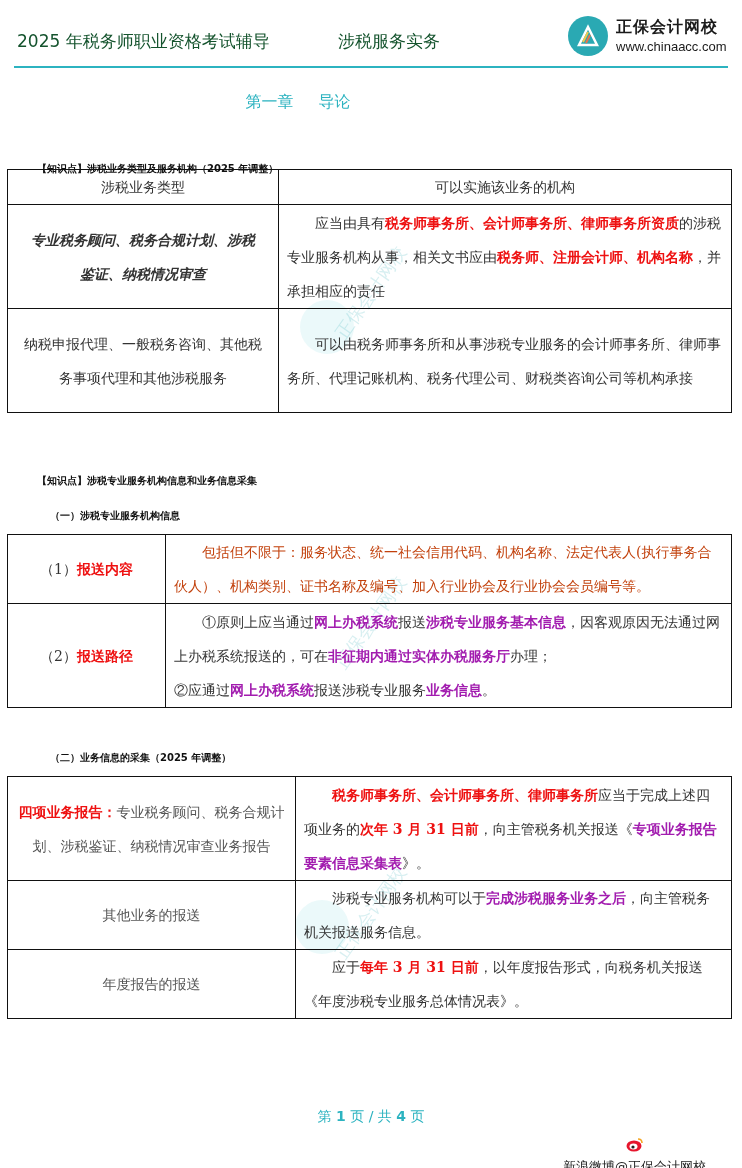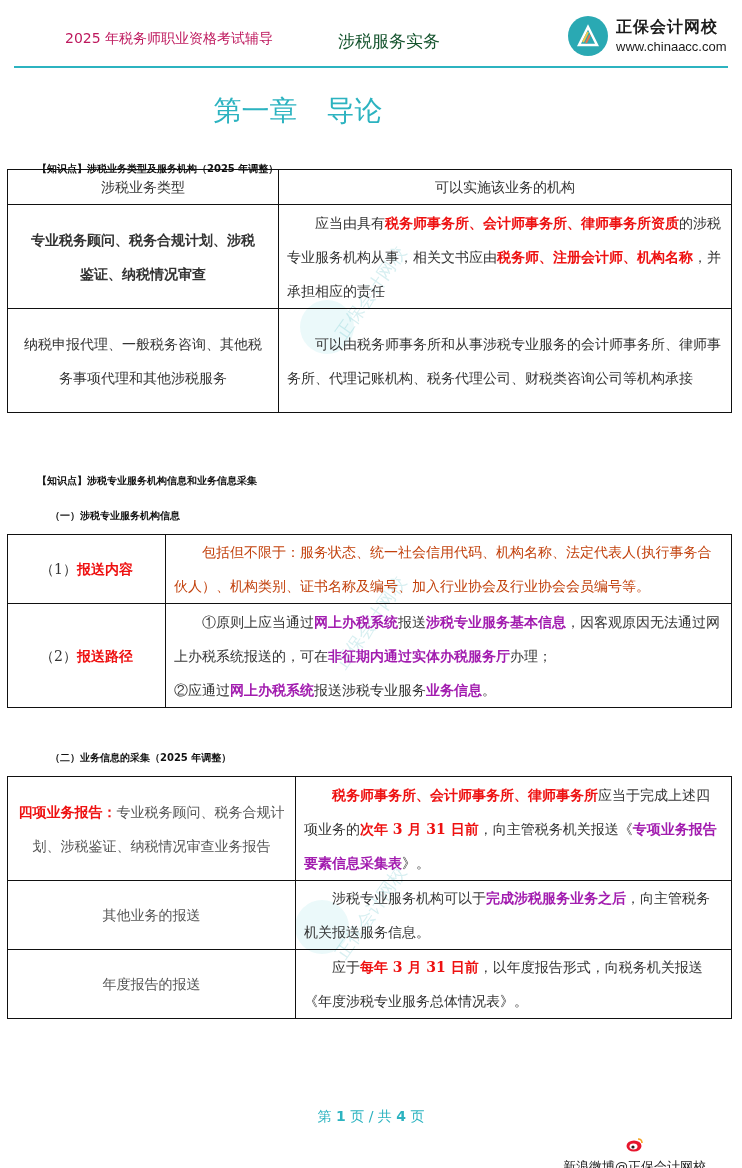--- a/index.html
+++ b/index.html
@@ -1,27 +1,27 @@
 <!DOCTYPE html>
 <html><head>
   <meta charset="utf-8">
   <style>
     html, body { margin:0; padding:0; background:#ffffff; }
     body { width:742px; height:1168px; position:relative; overflow:hidden;
       font-family:"DejaVu Serif","Liberation Serif",serif; color:#222; }
     .abs { position:absolute; }
-    .hdr-left { left:17px; top:30px; font-family:"DejaVu Sans","Liberation Sans",sans-serif; font-size:14px; color:#be185d; letter-spacing:0px;margin-left:48px; }
+    .hdr-left { left:17px; top:30px; font-family:"DejaVu Sans","Liberation Sans",sans-serif; font-size:17px; color:#14532d; letter-spacing:0px; }
     .hdr-subject { left:338px; top:30px; font-family:"DejaVu Sans","Liberation Sans",sans-serif; font-size:17px; color:#14532d; }
     .logo { left:566px; top:14px; width:166px; height:46px; }
     .logo-circle { position:absolute; left:2px; top:2px; width:40px; height:40px; border-radius:50%; background:#2aa9b3; }
     .logo-circle svg { position:absolute; left:8px; top:8px; }
     .logo-name { position:absolute; left:50px; top:3px; font-family:"DejaVu Sans","Liberation Sans",sans-serif; font-weight:bold; font-size:16px; color:#1a1a1a; letter-spacing:1px; }
     .logo-url { position:absolute; left:50px; top:25px; font-family:"Liberation Sans","DejaVu Sans",sans-serif; font-size:13px; color:#1a1a1a; }
     .hdr-line { left:14px; top:66px; width:714px; height:2px; background:#2cb3c0; }
-    .chapter { left:0; width:596px; top:92px; text-align:center; font-family:"DejaVu Sans","Liberation Sans",sans-serif; font-size:28px; color:#2cb3c0; }
+    .chapter { left:0; width:596px; top:92px; text-align:center; font-family:"DejaVu Sans","Liberation Sans",sans-serif; font-size:16px; color:#2cb3c0; }
     .chapter span { margin:0 10px; }
     .kp { font-family:"DejaVu Sans","Liberation Sans",sans-serif; font-weight:bold; font-size:10px; color:#111; }
     table.t { position:absolute; border-collapse:collapse; font-size:14px; }
     table.t td { border:1.5px solid #111; vertical-align:middle; padding:0 8px; line-height:34px; color:#333; }
     .red { color:#ee1111; font-weight:bold; }
     .blue { color:#a21caf; font-weight:bold; }
     .center { text-align:center; }
     .indent { text-indent:2em; }
     .watermark { position:absolute; pointer-events:none; opacity:0.18; }
     .wm-circle { width:54px; height:54px; border-radius:50%; background:#8fdde6; }
@@ -64,21 +64,21 @@
 <div class="watermark wm-text" style="left:330px;top:950px;">正保会计网校</div>
 
 <div class="abs kp" style="left:37px;top:162px;">【知识点】涉税业务类型及服务机构（2025 年调整）</div>
 <table class="t" style="left:7px;top:169px;width:725px;">
   <tbody>
       <tr style="height:35px;">
     <td class="center" style="width:254px;">涉税业务类型</td>
     <td class="center">可以实施该业务的机构</td>
   </tr>
   <tr style="height:104px;">
-    <td class="center red" style="padding:0 18px;">专业税务顾问、税务合规计划、涉税鉴证、纳税情况审查</td>
+    <td class="center red" style="padding:0 18px;font-style:italic;">专业税务顾问、税务合规计划、涉税鉴证、纳税情况审查</td>
     <td class="indent">
       <span>应当由具有</span><span class="red">税务师事务所、会计师事务所、律师事务所资质</span><span>的涉税专业服务机构从事，相关文书应由</span><span class="red">税务师、注册会计师、机构名称</span><span>，并承担相应的责任</span>
     </td>
   </tr>
   <tr style="height:104px;">
     <td class="center" style="padding:0 14px;">纳税申报代理、一般税务咨询、其他税务事项代理和其他涉税服务</td>
     <td class="indent">可以由税务师事务所和从事涉税专业服务的会计师事务所、律师事务所、代理记账机构、税务代理公司、财税类咨询公司等机构承接</td>
   </tr>
 </tbody>
   </table>

